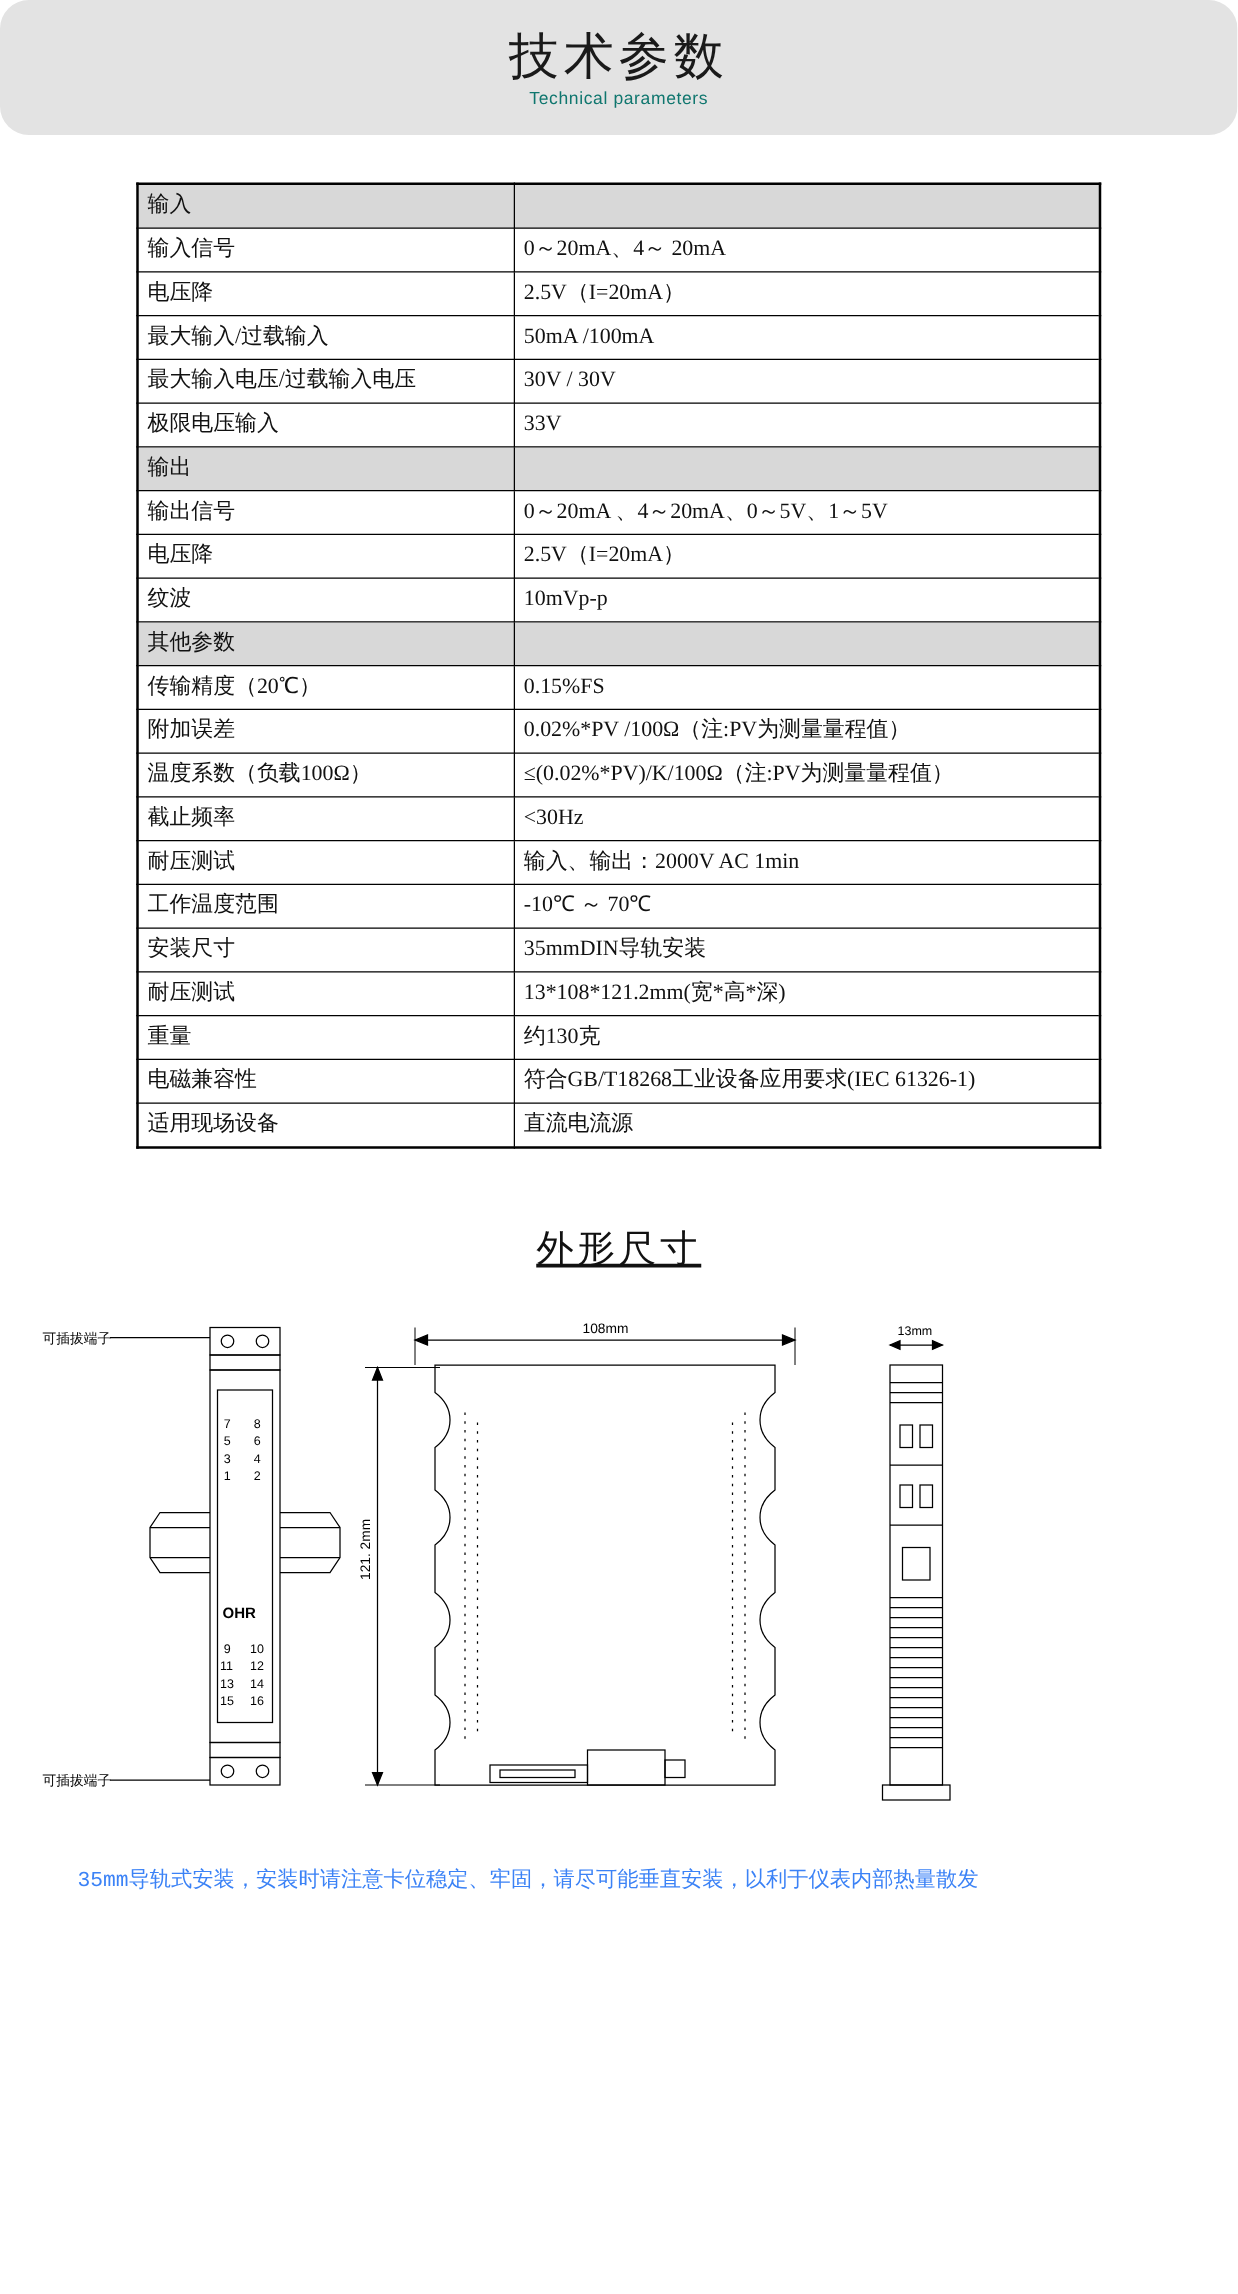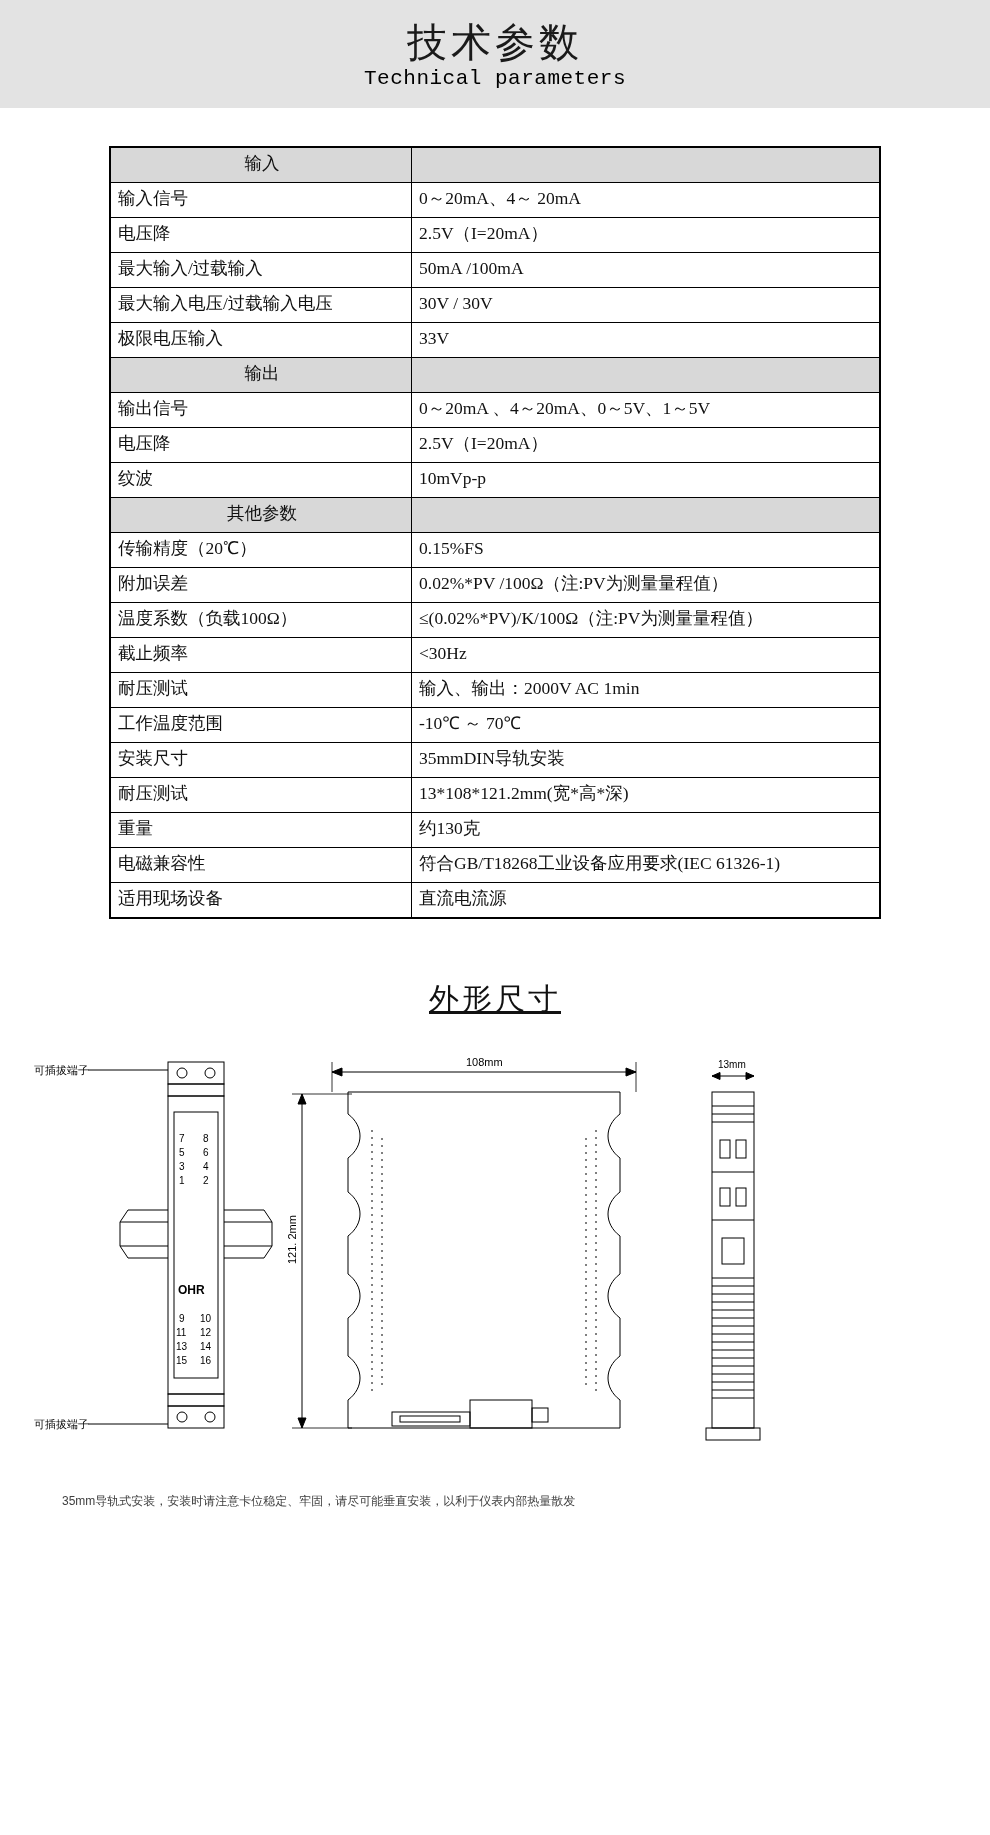--- a/index.html
+++ b/index.html
@@ -17,32 +17,33 @@
 
   
   .header-banner {
     width: 990px;
     height: 108px;
     background: #e3e3e3;
     display: flex;
     flex-direction: column;
     align-items: center;
     justify-content: center;
+    border-radius: 23px;
   }
   .header-title-cn {
     font-family: "Liberation Sans", sans-serif;
     font-size: 40px;
     letter-spacing: 4px;
     color: #1a1a1a;
     line-height: 1.15;
   }
   .header-title-en {
-    font-family: Liberation Mono, monospace;
-    font-size: 21px;
-    color: #000000;
+    font-family: Liberation Sans, sans-serif;
+    font-size: 14px;
+    color: #0f766e;
     letter-spacing: 0.5px;
     margin-top: 2px;
   }
 
   
   .spec-wrap {
     padding: 38px 0 0 0;
     display: flex;
     justify-content: center;
   }
@@ -59,21 +60,20 @@
     font-size: 17.5px;
     font-family: "Liberation Serif", serif;
     vertical-align: middle;
     line-height: 1.1;
     white-space: nowrap;
     overflow: hidden;
   }
   table.spec td.label { width: 288px; }
   table.spec tr.section td {
     background: #d8d8d8;
-    text-align: center;
   }
   table.spec tr.section td.value { background: #d8d8d8; }
   .cjk { font-family: "Liberation Serif", serif; }
 
   
   .dims-title {
     text-align: center;
     font-size: 30px;
     font-family: "Liberation Sans", sans-serif;
     letter-spacing: 3px;
@@ -85,24 +85,24 @@
     position: relative;
     width: 850px;
     height: 430px;
     margin-top: 22px;
   }
   .drawing svg { display: block; }
 
   .footer-note {
     margin: 18px 0 0 0;
     padding: 0 60px 0 62px;
-    font-family: Liberation Sans, sans-serif;
-    font-size: 12px;
+    font-family: Liberation Mono, monospace;
+    font-size: 17px;
     line-height: 1.9;
-    color: #404040;
+    color: #3b82f6;
   }
   .lbl {
     font-family: "Liberation Sans", sans-serif;
     font-size: 11px;
     fill: #000;
   }
   .lbl-sm {
     font-family: "Liberation Sans", sans-serif;
     font-size: 10px;
     fill: #000;

